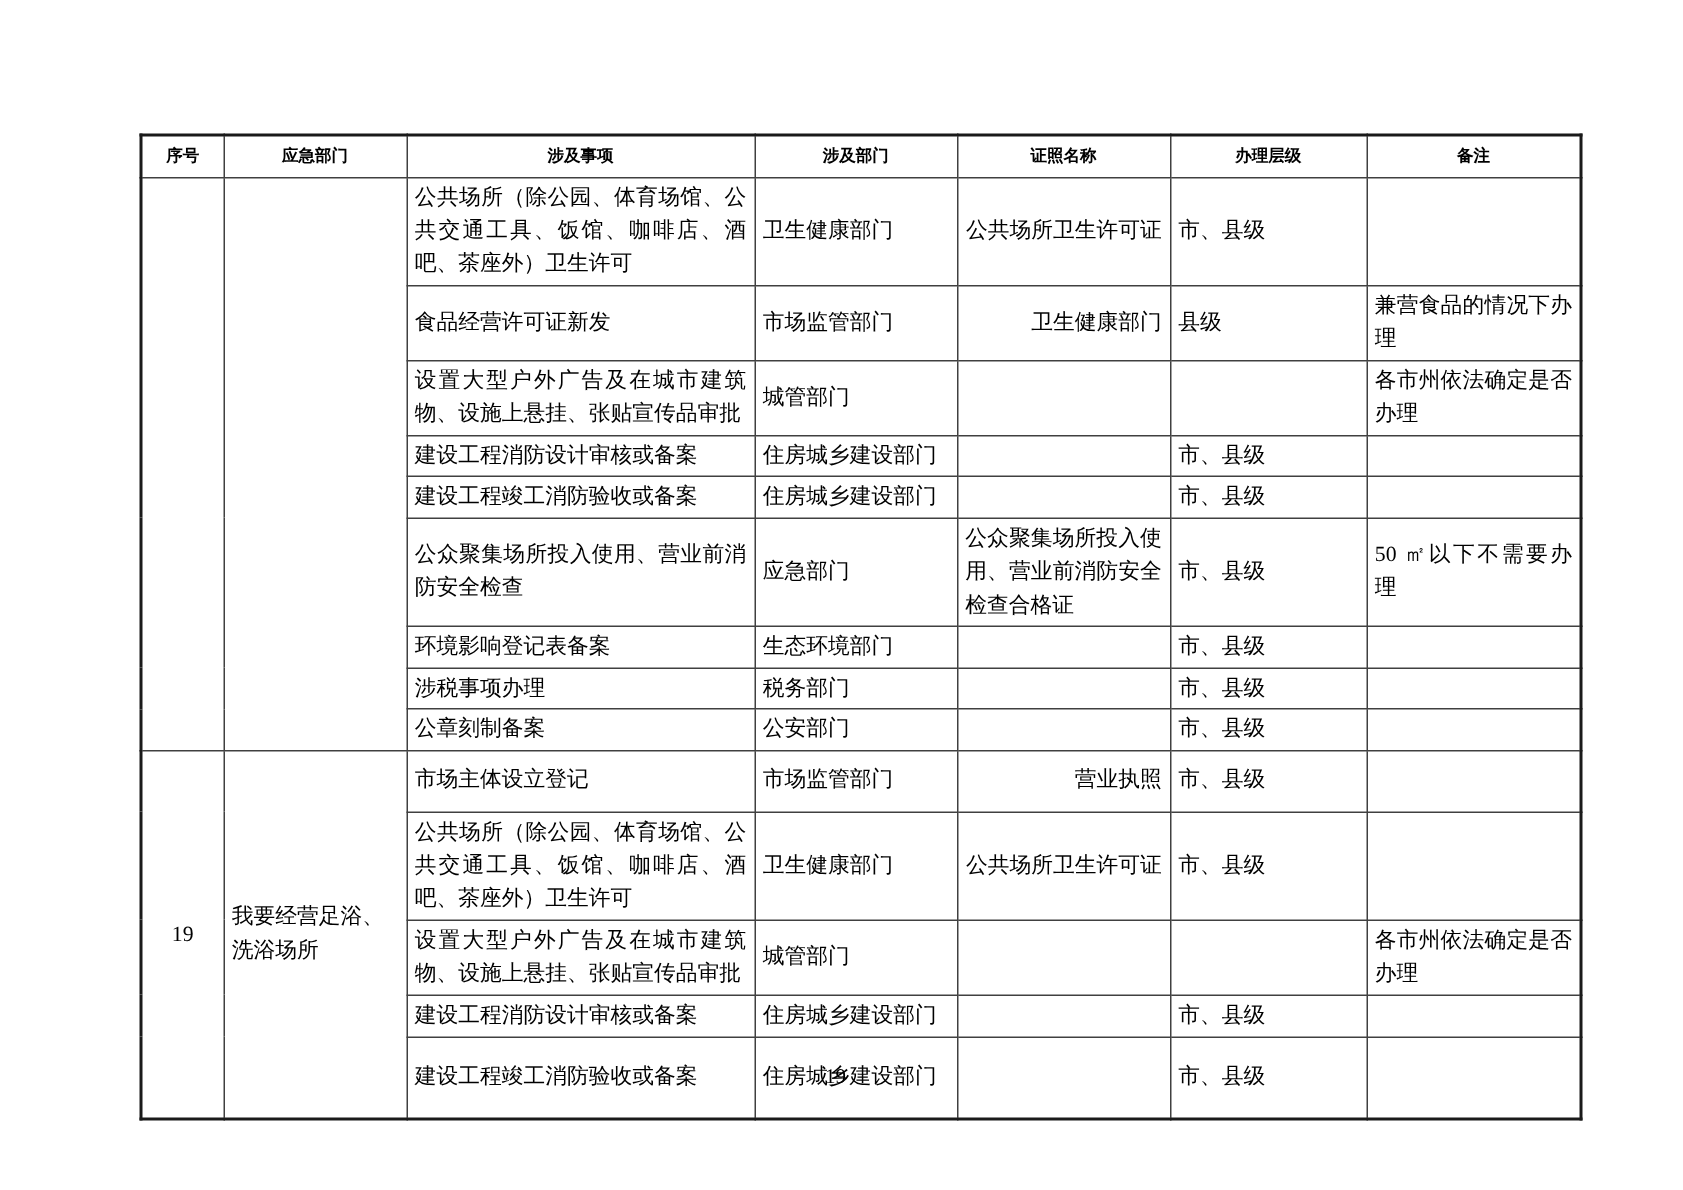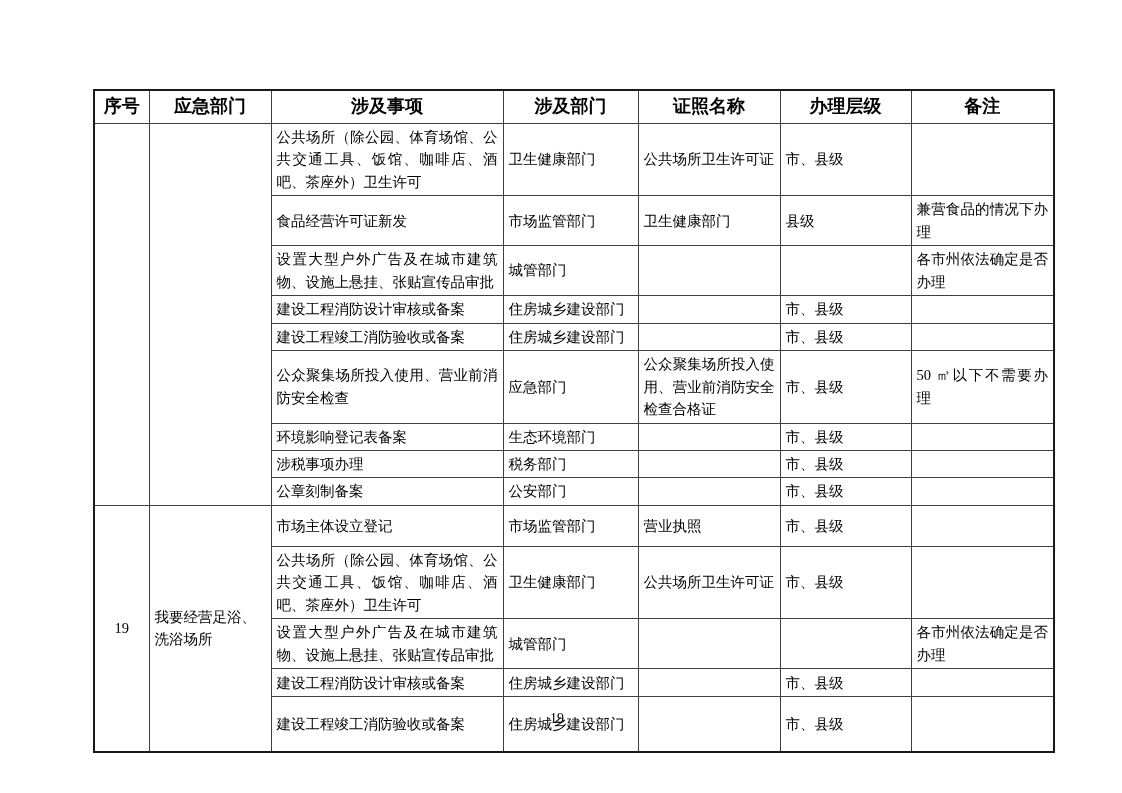--- a/index.html
+++ b/index.html
@@ -29,30 +29,30 @@
   }
   .doc-table th, .doc-table td {
     border: 1px solid #404040;
     vertical-align: middle;
     font-size: 14.5px;
     line-height: 1.55;
     padding: 2px 5px;
     overflow: hidden;
   }
   .doc-table th {
-    font-size: 18px;
+    font-size: 11px;
     font-weight: bold;
     text-align: center;
     padding: 2px 2px;
   }
   .col-seq   { text-align: center; }
   .col-name  { text-align: left; padding: 2px 4px; }
   .col-matter{ text-align: justify; padding: 2px 6px; }
   .col-dept  { text-align: left; padding: 2px 2px; }
-  .col-license { text-align: left; padding: 2px 4px; }
+  .col-license { text-align: right; padding: 2px 4px; }
   .col-license.wrapped { text-align: justify; }
   .col-level { padding: 2px 2px; font-family: Liberation Serif, serif; }
   .col-note  { text-align: justify; padding: 2px 4px; }
   .page-number {
     position: absolute;
     top: 711px;
     left: 0;
     width: 1114px;
     text-align: center;
     font-size: 14px;

